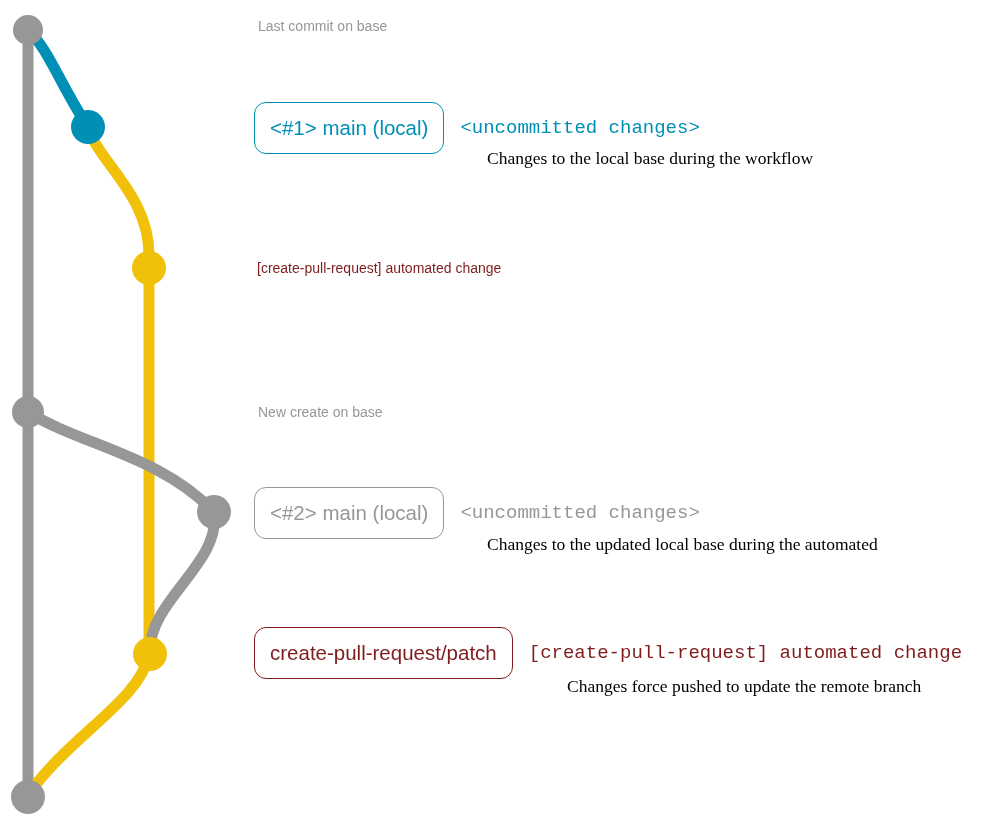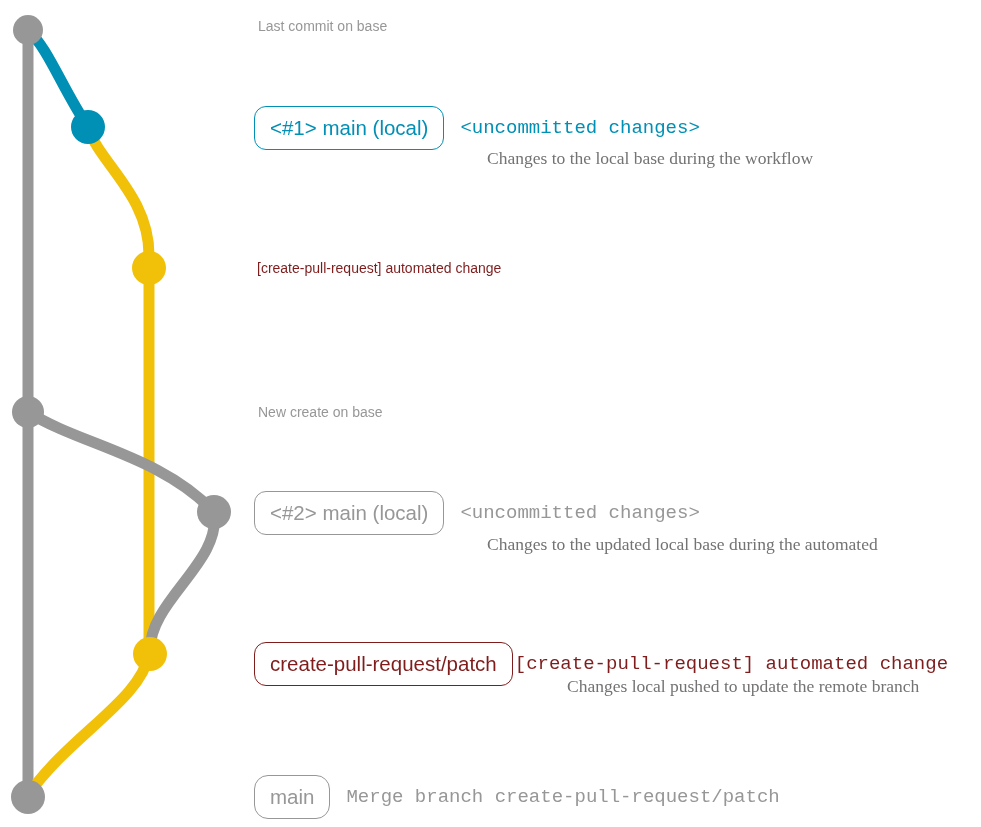--- a/index.html
+++ b/index.html
@@ -24,41 +24,41 @@
     position: absolute;
     display: flex;
     align-items: center;
     height: 40px;
     white-space: nowrap;
   }
   .badge {
     box-sizing: border-box;
     display: inline-flex;
     align-items: center;
-    height: 44px;
+    height: 52px;
     padding: 0 15px;
     border: 1.5px solid currentColor;
     border-radius: 12px;
     font-size: 20.5px;
     white-space: nowrap;
   }
   .msg { font-size: 19px; white-space: nowrap; font-family: Liberation Mono, monospace; }
   .desc {
     position: absolute;
     font-family: "Liberation Serif", serif;
     font-size: 17.5px;
     line-height: 21px;
-    color: #737373;
+    color: #000000;
     white-space: nowrap;
   }
   .gray   { color: #979797; }
   .blue   { color: #008fb5; }
   .yellow { color: #7f1d1d; }
   .gap16 { gap: 16px; }
-  .gap10 { gap: 2px; margin-top: 11px; }
+  .gap10 { gap: 16px; }
 </style>
 </head>
 <body>
 
 <div class="canvas">
 
   <svg class="graph" width="260" height="827" viewBox="0 0 260 827">
     <path d="M 28 30 L 28 797" stroke="#979797"></path>
     <path d="M 28 30 C 48 48, 62 88, 88 127" stroke="#008fb5"></path>
     <path d="M 88 127 C 98 162, 149 195, 149 255 L 149 654" stroke="#f1c109"></path>
@@ -89,20 +89,16 @@
   <div class="commit-row gap16" style="left:254px; top:493px">
     <span class="badge gray">&lt;#2&gt; main (local)</span>
     <span class="msg gray">&lt;uncommitted changes&gt;</span>
   </div>
   <div class="desc" style="left:487px; top:534px">Changes to the updated local base during the automated</div>
 
   <div class="commit-row gap10" style="left:254px; top:633px">
     <span class="badge yellow">create-pull-request/patch</span>
     <span class="msg yellow">[create-pull-request] automated change</span>
   </div>
-  <div class="desc" style="left:567px; top:676px">Changes local pushed to update the remote branch</div>
+  <div class="desc" style="left:567px; top:676px">Changes force pushed to update the remote branch</div>
 
-  <div class="commit-row gap16" style="left:254px; top:777px">
-    <span class="badge gray" style="border-radius:14px">main</span>
-    <span class="msg gray">Merge branch create-pull-request/patch</span>
-  </div>
 
 </div>
 
 </body></html>

